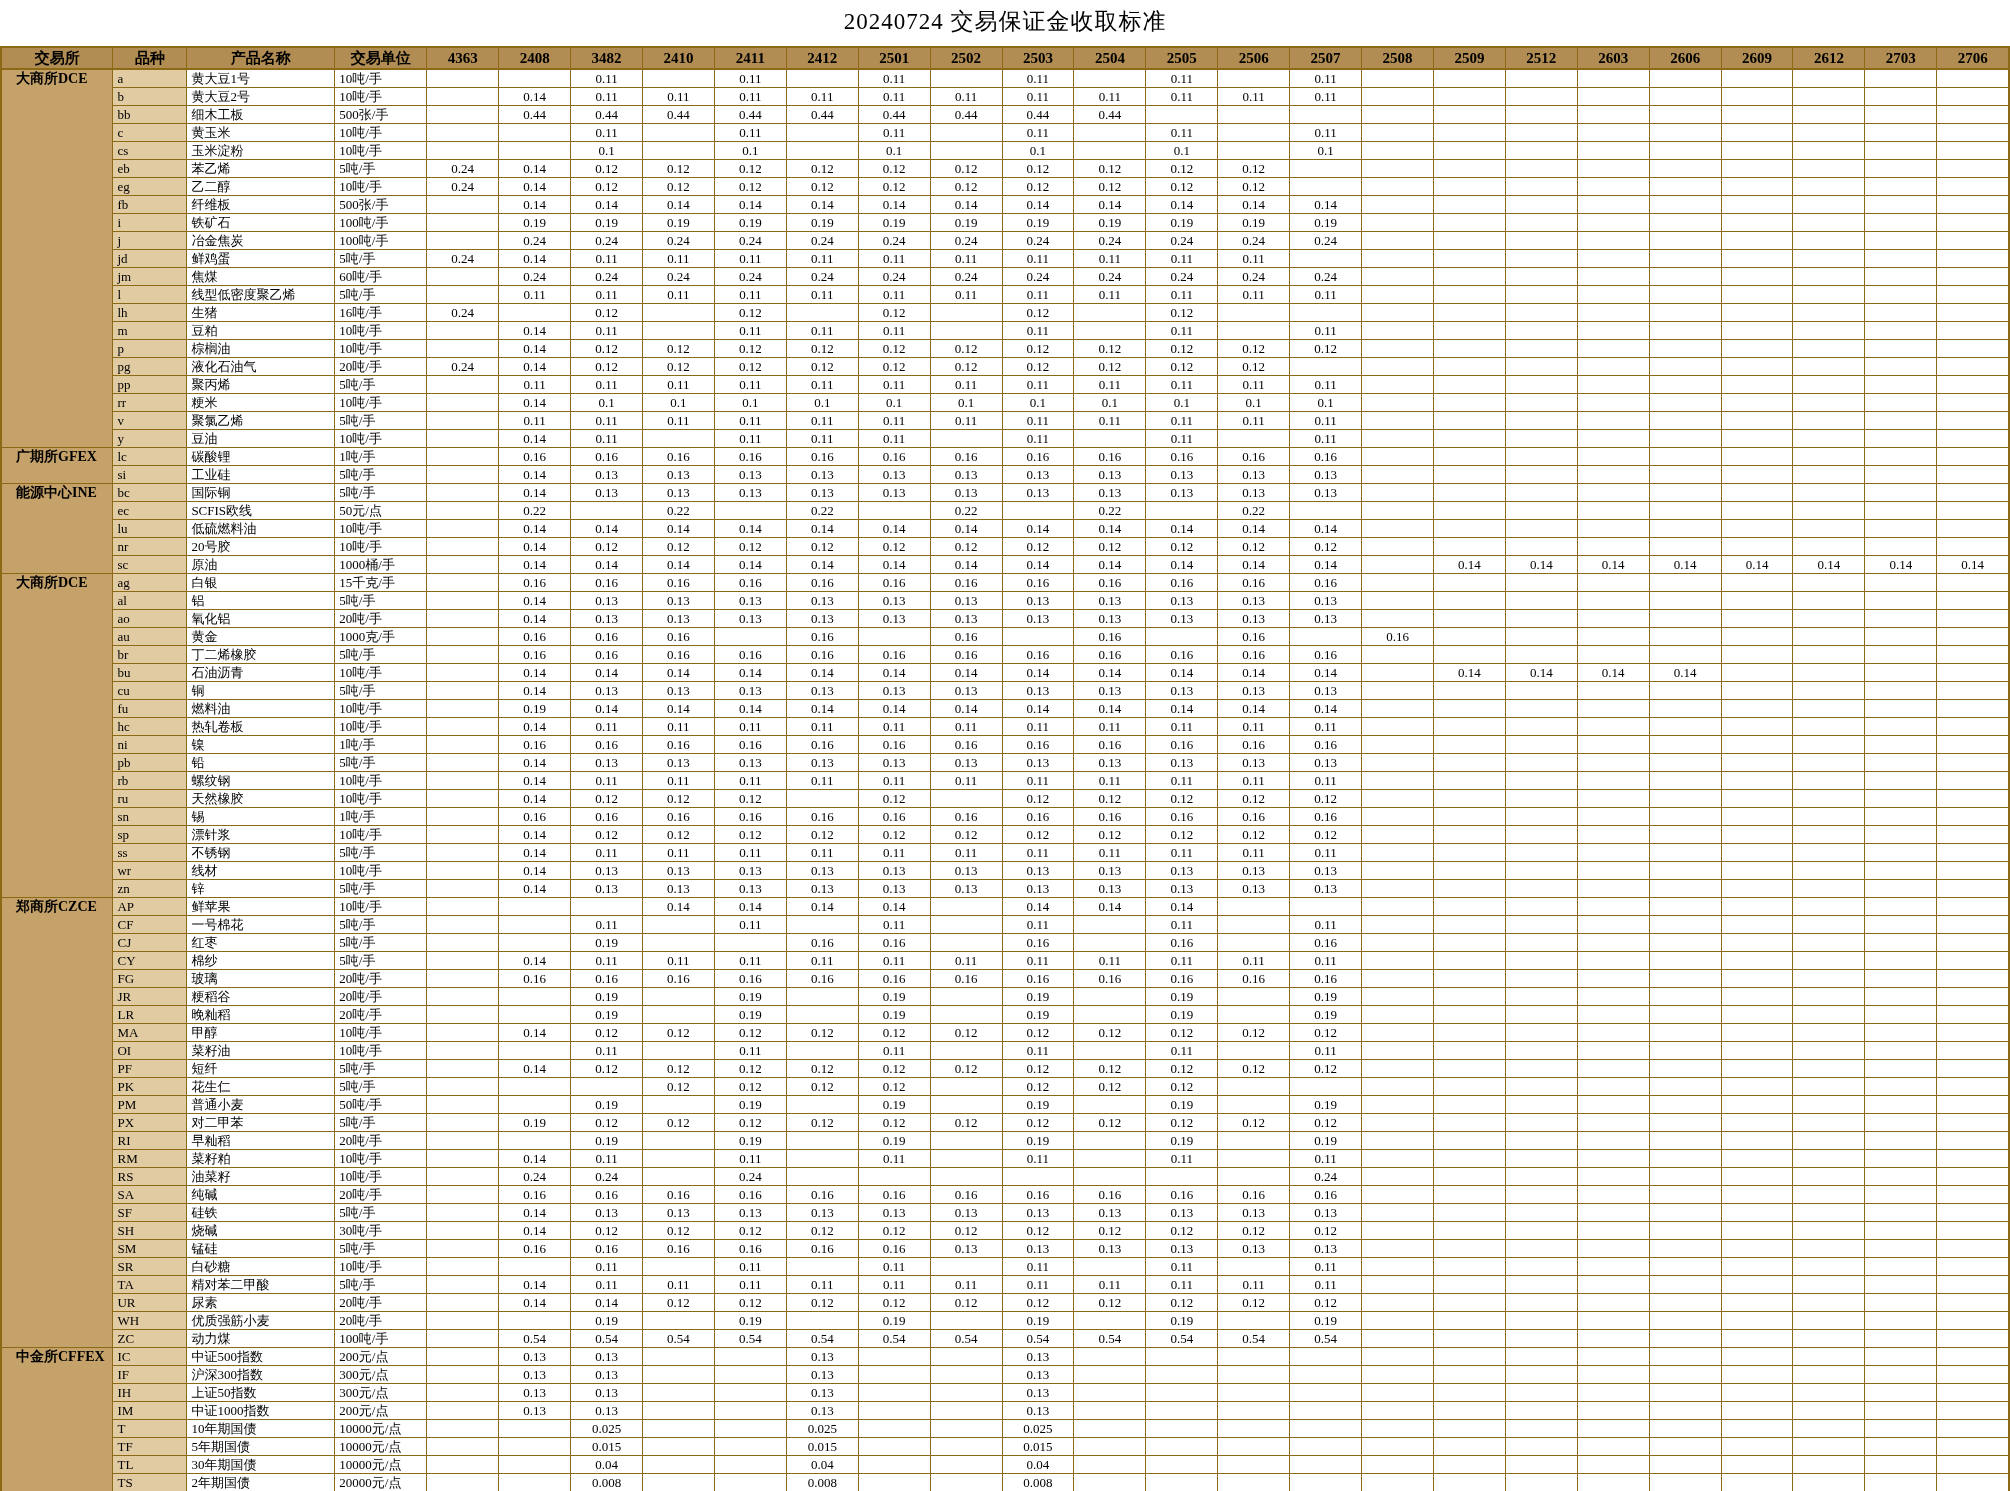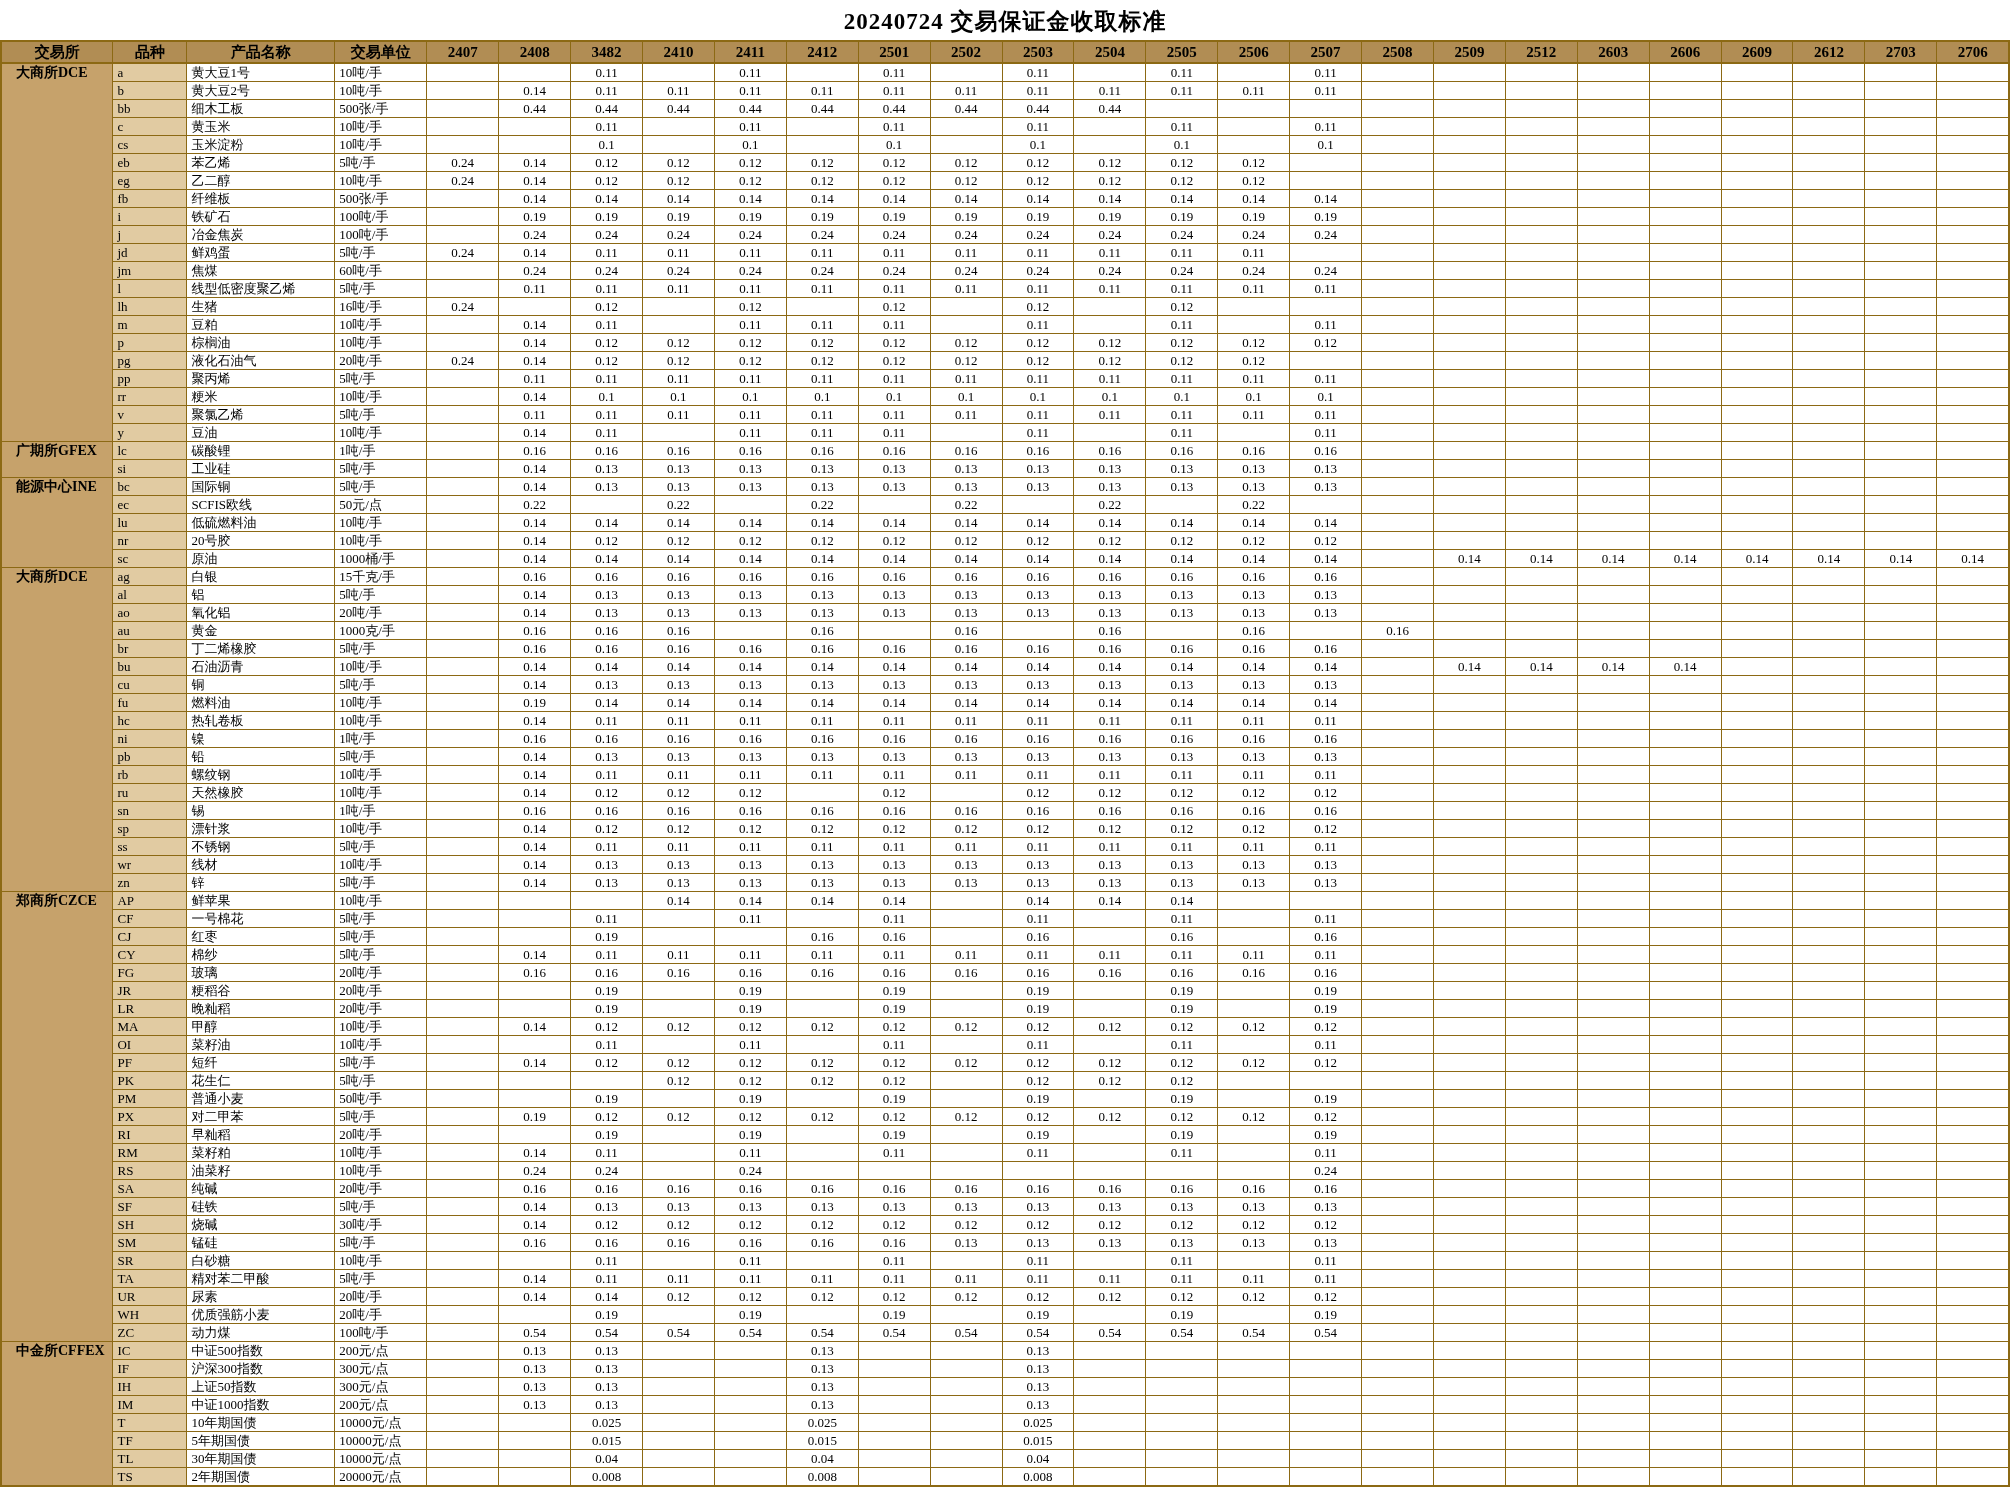--- a/index.html
+++ b/index.html
@@ -6,21 +6,21 @@
     --page-bg:#FFFFFF; --header-bg:#B18D54; --exchange-bg:#C6A26B;
     --code-bg:#E1CBA2; --border:#8C6914; --text:#000000;
   }
   *{box-sizing:border-box;}
   html,body{margin:0;padding:0;}
   body{
     width:2010px;height:1491px;background:var(--page-bg);color:var(--text);
     font-family:"Liberation Serif","DejaVu Serif",serif;overflow:hidden;
   }
   .title{
-    height:40px;line-height:44px;text-align:center;font-weight:bold;
+    height:46px;line-height:44px;text-align:center;font-weight:normal;
     font-size:23px;letter-spacing:1px;
   }
   table{
     border-collapse:collapse;table-layout:fixed;border:2px solid var(--border);
   }
   th{
     background:var(--header-bg);border:1px solid var(--border);
     border-bottom:2px solid var(--border);
     height:22px;padding:0;font-size:15px;font-weight:bold;
     white-space:nowrap;overflow:hidden;
@@ -71,21 +71,21 @@
         <col style="width: 72px;">
         <col style="width: 72px;">
         <col style="width: 72px;">
       </colgroup>
     <thead id="thead">
         <tr>
           <th>交易所</th>
           <th>品种</th>
           <th>产品名称</th>
           <th>交易单位</th>
-          <th>2407</th>
+          <th>4363</th>
           <th>2408</th>
           <th>3482</th>
           <th>2410</th>
           <th>2411</th>
           <th>2412</th>
           <th>2501</th>
           <th>2502</th>
           <th>2503</th>
           <th>2504</th>
           <th>2505</th>

